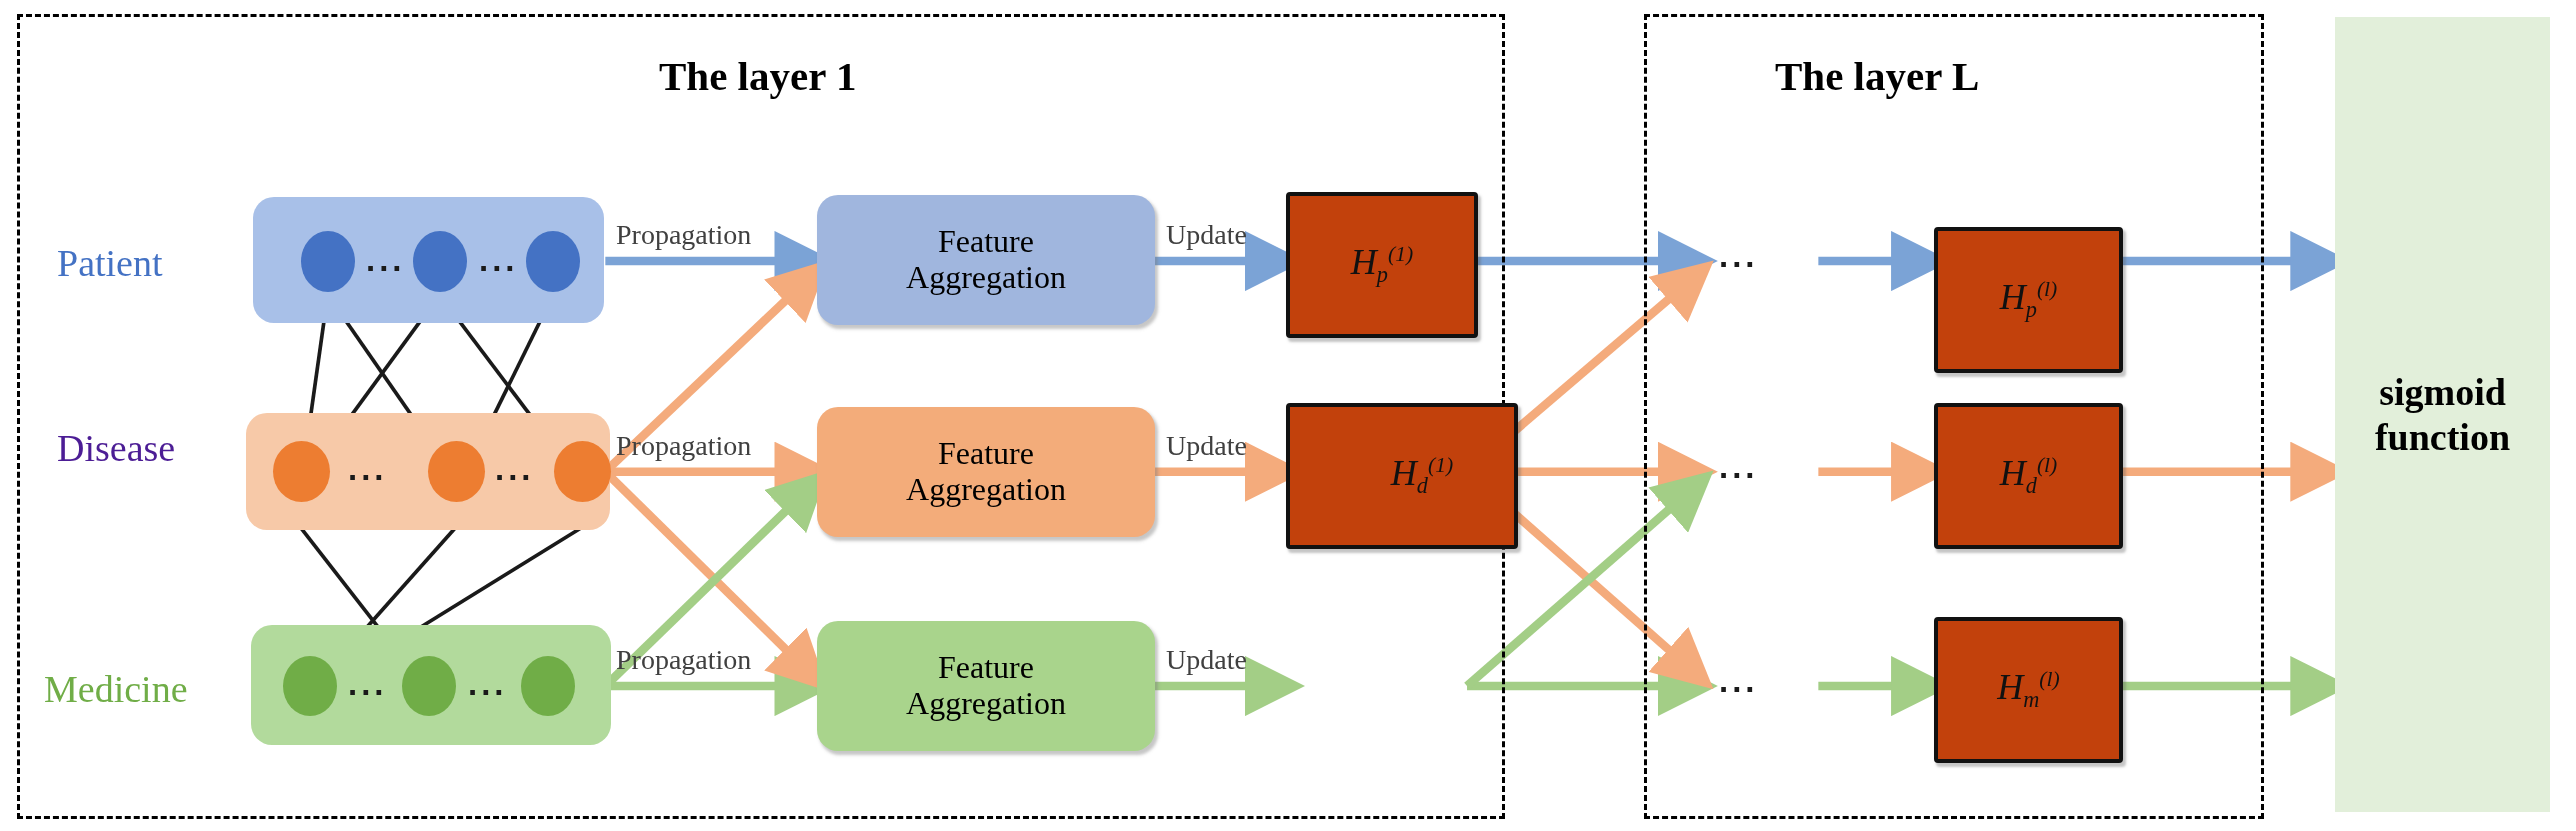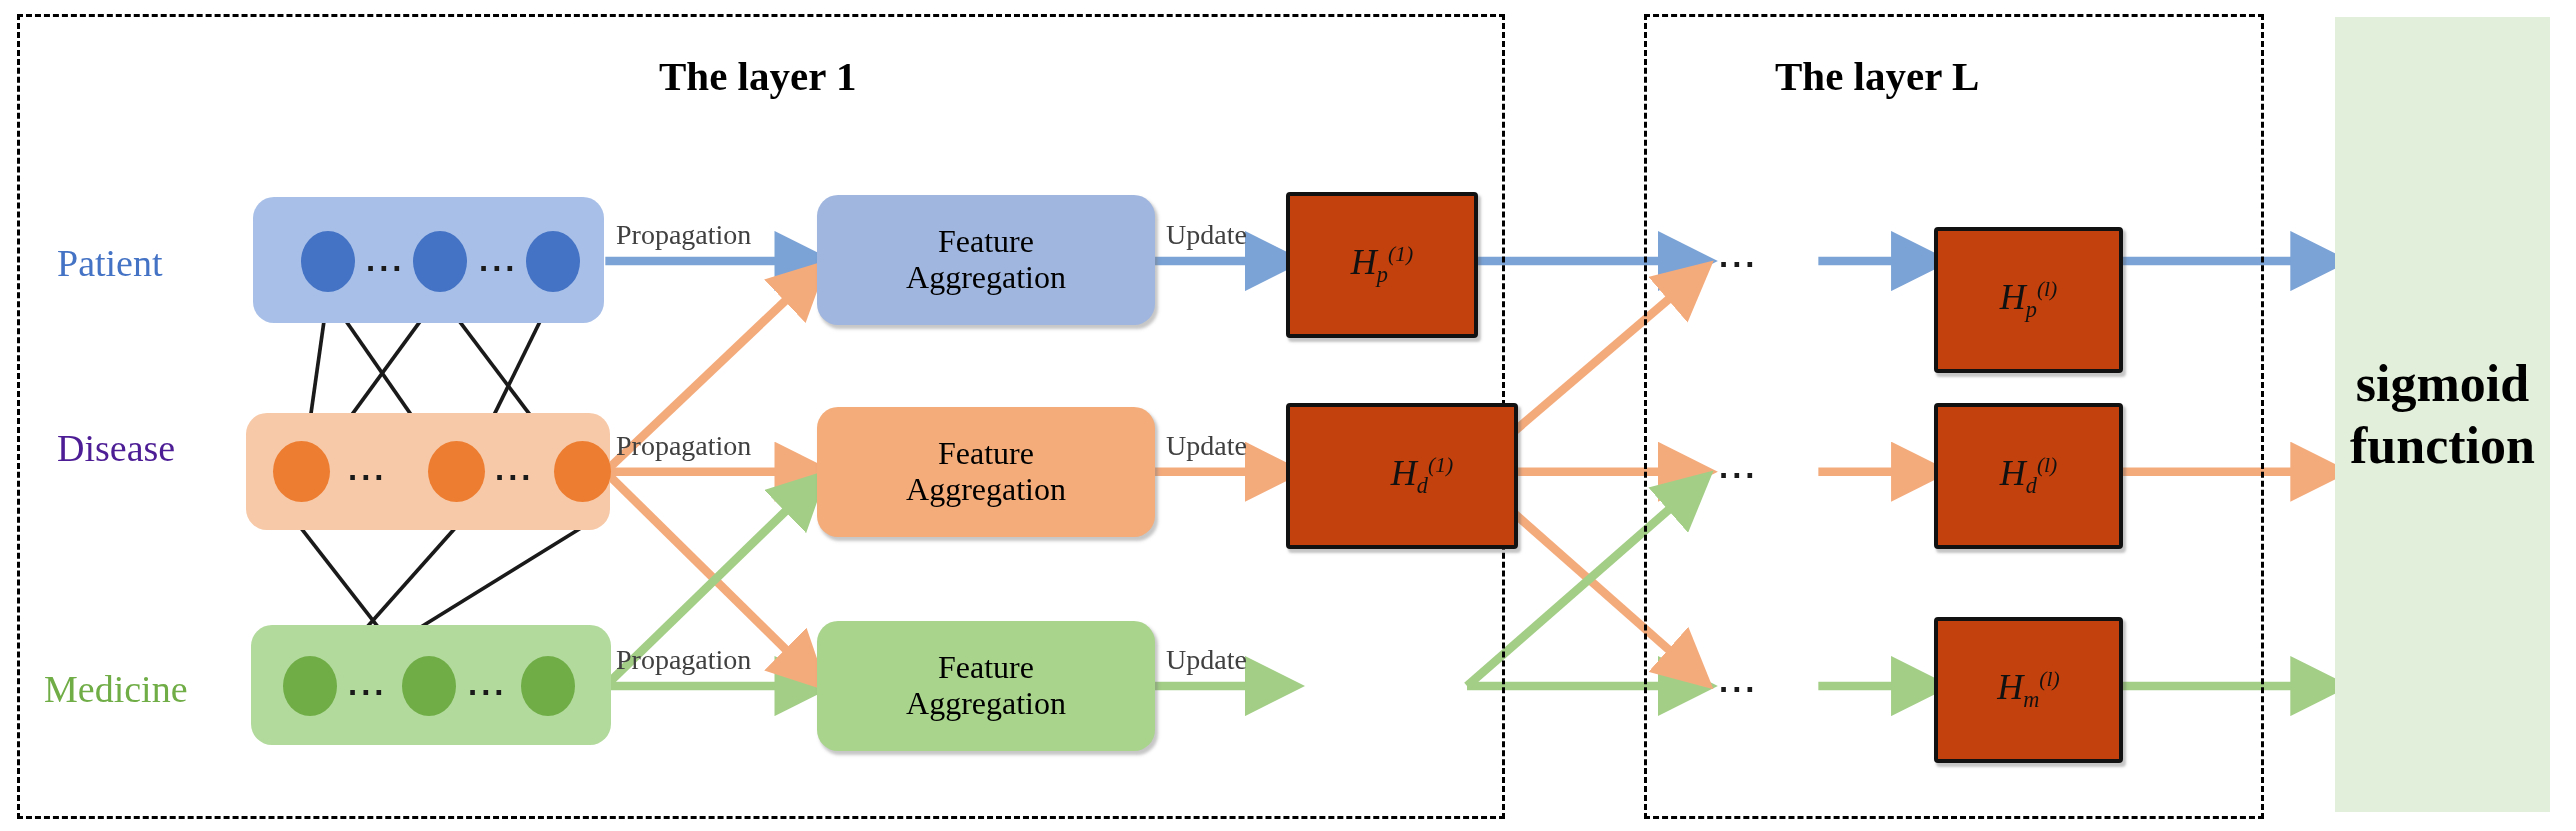--- a/index.html
+++ b/index.html
@@ -9,21 +9,21 @@
 
   .lbl{position:absolute;white-space:nowrap;}
 
   .entity-label{font-size:38px;font-family:"Liberation Serif",serif;}
   .layer-title{font-size:41px;font-weight:bold;font-family:"Liberation Serif",serif;color:#000;}
   .edge-label{font-size:28px;font-family:"Liberation Serif",serif;color:#404040;}
   .hbox-label{font-size:36px;font-family:"Liberation Serif",serif;color:#111;font-style:italic;}
   .hbox-label sub{font-size:0.62em;font-style:italic;}
   .hbox-label sup{font-size:0.60em;font-style:italic;}
   .fa-label{font-size:32px;line-height:1.12;font-family:"Liberation Serif",serif;color:#000;text-align:center;}
-  .sigmoid-label{font-size:52px;font-weight:bold;line-height:1.18;font-family:"Liberation Serif",serif;color:#000;text-align:center;}
+  .sigmoid-label{font-size:38px;font-weight:bold;line-height:1.18;font-family:"Liberation Serif",serif;color:#000;text-align:center;}
   .dots{font-size:33px;font-weight:bold;letter-spacing:0.12em;color:#1a1a1a;font-family:"Liberation Sans",sans-serif;}
 
   .band{position:absolute;border-radius:21px;}
   .node{position:absolute;border-radius:50%;}
   .fa-box{position:absolute;border-radius:21px;display:flex;align-items:center;justify-content:center;
           box-shadow:2.5px 3.1px 3.1px rgba(120,120,120,0.42);}
   .hbox{position:absolute;border:4.3px solid #111;border-radius:4px;background:#c2410c;
         display:flex;align-items:center;justify-content:center;box-shadow:2.5px 3.7px 2.5px rgba(90,90,90,0.35);}
   .sigmoid-box{position:absolute;display:flex;align-items:center;justify-content:center;}
   .dashed-box{position:absolute;border:3.7px dashed #000;}

